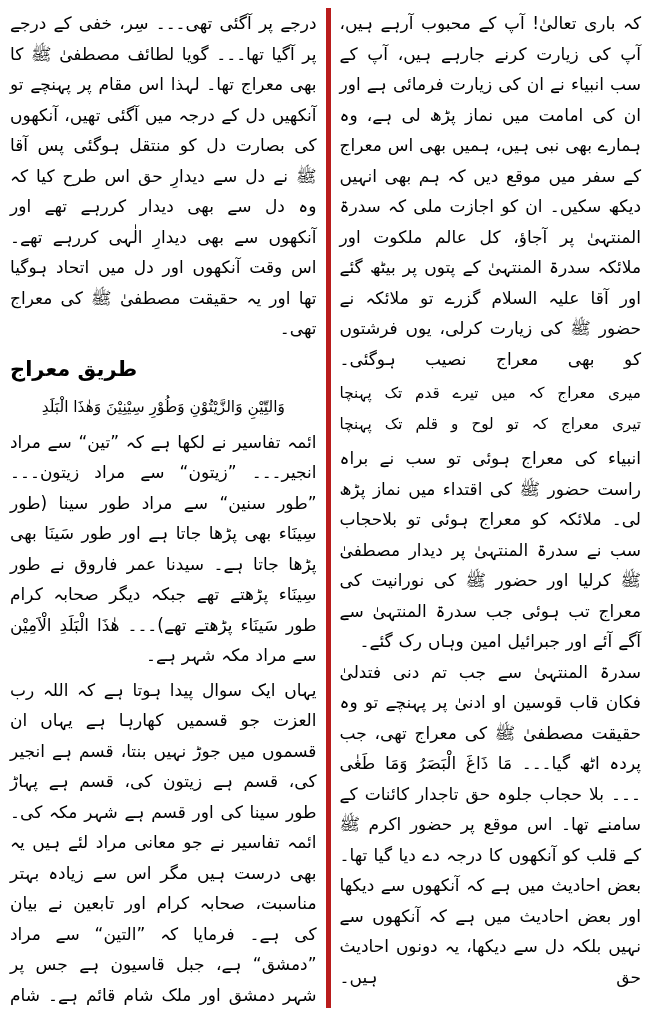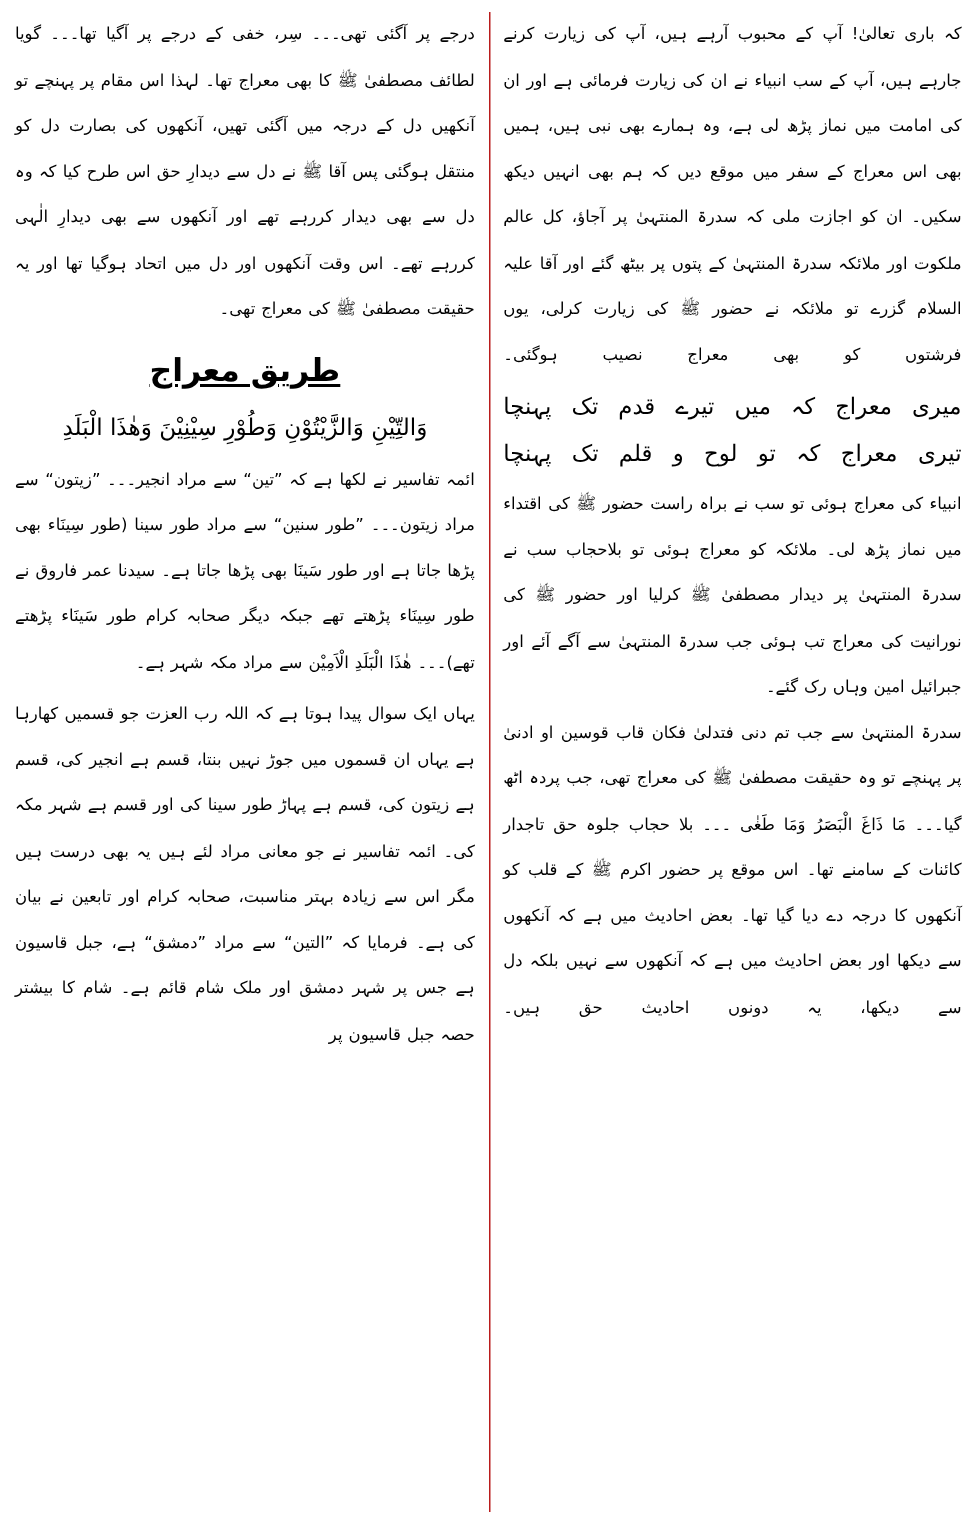--- a/index.html
+++ b/index.html
@@ -24,47 +24,46 @@
     box-sizing: border-box;
     padding: 8px 10px 6px 10px;
   }
   .col {
     box-sizing: border-box;
     width: 50%;
     position: relative;
   }
   .col-right {
     padding-left: 9px;
-    border-left: 1px solid #b91c1c;
+    border-left: 5px solid #b91c1c;
   }
   .col-left {
     padding-right: 9px;
   }
   p.para {
     margin: 0 0 0 0;
     text-align: justify;
     text-align-last: justify;
     direction: rtl;
     unicode-bidi: isolate;
-    font-size: 11px;
+    font-size: 17px;
     line-height: 30.5px;
     letter-spacing: 0px;
     word-spacing: 0.5px;
   }
   p.para.last-right {
     text-align-last: right;
   }
   h2.heading {
     margin: 9px 0 6px 0;
-    text-align: center;
+    text-align: left;
     font-size: 21px;
     line-height: 33px;
     font-weight: bold;
     direction: rtl;
-    text-decoration: underline;
   }
   h2.heading.big {
     font-size: 22.5px;
     margin-top: 12px;
   }
   .verse {
     margin: 0;
     text-align: center;
     font-size: 15.4px;
     line-height: 31px;

